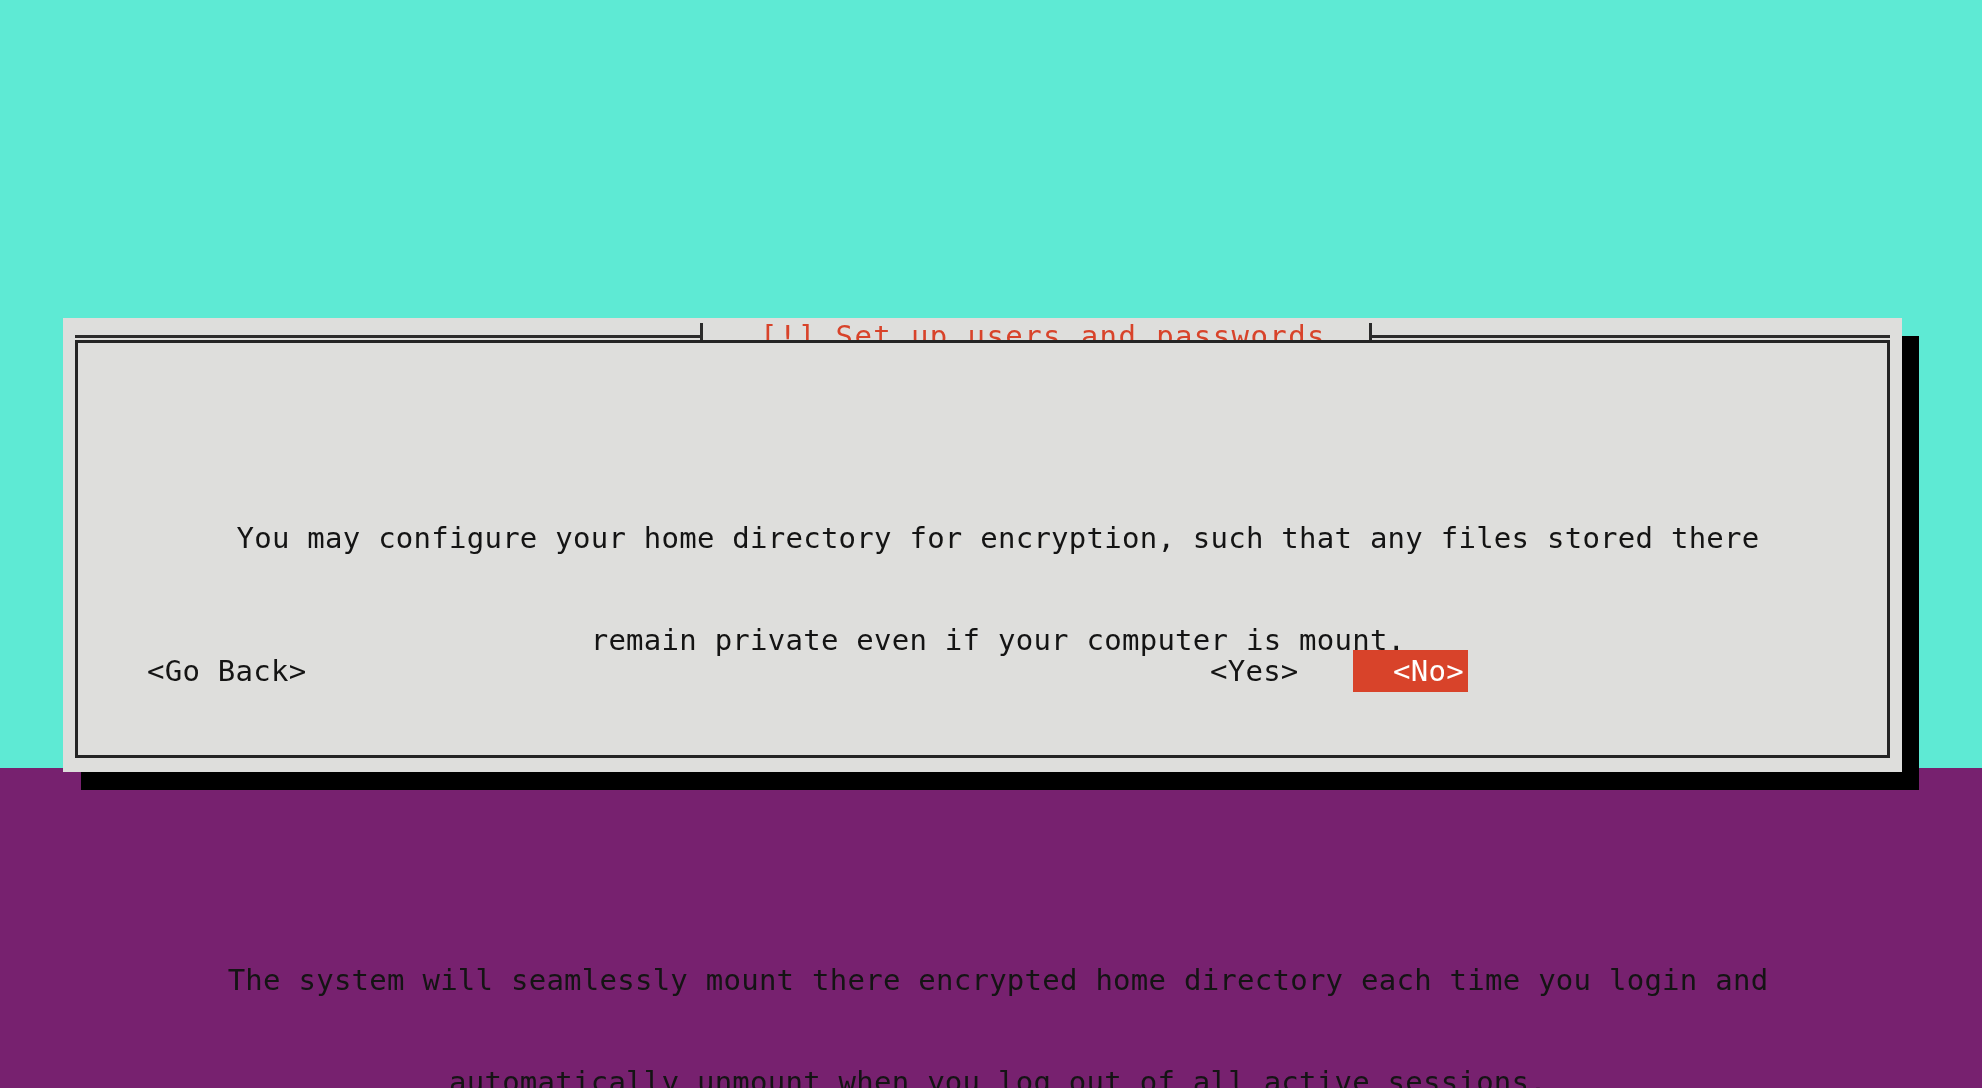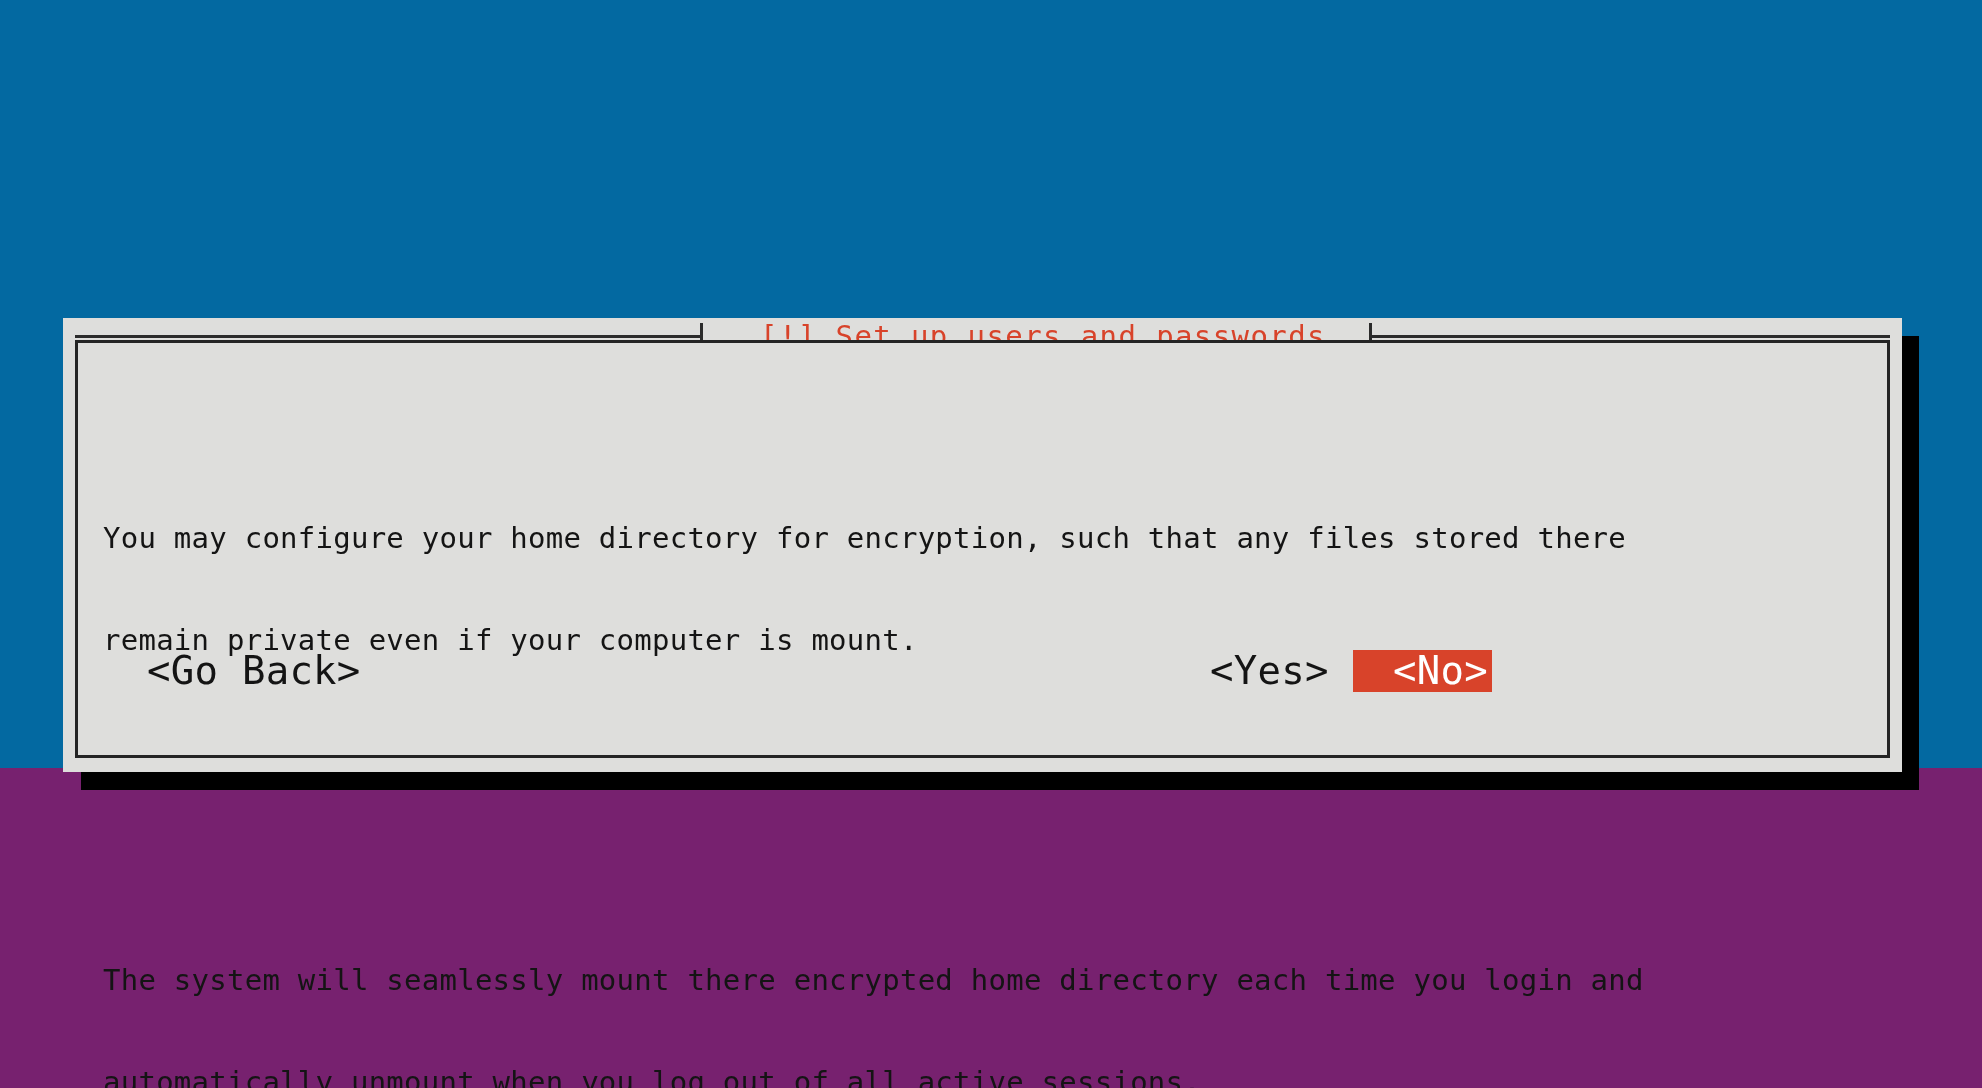--- a/index.html
+++ b/index.html
@@ -13,21 +13,21 @@
     height: 1088px;
     overflow: hidden;
     font-family: "DejaVu Sans Mono", "Liberation Mono", monospace;
   }
 
   
   .screen {
     position: relative;
     width: 1982px;
     height: 768px;
-    background: #0369a1;
+    background: #5eead4;
   }
 
   
   .dialog-shadow {
     position: absolute;
     left: 81px;
     top: 336px;
     width: 1838px;
     height: 454px;
     background: #000000;
@@ -104,39 +104,39 @@
     left: 103px;
     top: 385px;
     width: 1790px;
     color: #141414;
     font-size: 29px;
     line-height: 34px;
     letter-spacing: 0.25px;
     white-space: pre;
     z-index: 3;
   }
-  .para { margin: 0; }
+  .para { margin: 0; text-align: center; }
   .para-gap { height: 34px; }
   .tline { display: block; height: 34px; }
 
   
   .button-row {
     position: absolute;
     left: 63px;
     top: 650px;
     width: 1839px;
     height: 44px;
     z-index: 3;
   }
   .btn {
     position: absolute;
     top: 0;
     height: 42px;
     line-height: 42px;
-    font-size: 39px;
+    font-size: 29px;
     letter-spacing: 0.25px;
     color: #141414;
     white-space: pre;
     padding: 0 4px;
     cursor: pointer;
   }
   .btn-goback { left: 80px; }
   .btn-yes    { left: 1143px; text-align: center; }
   .btn-no {
     left: 1290px;

